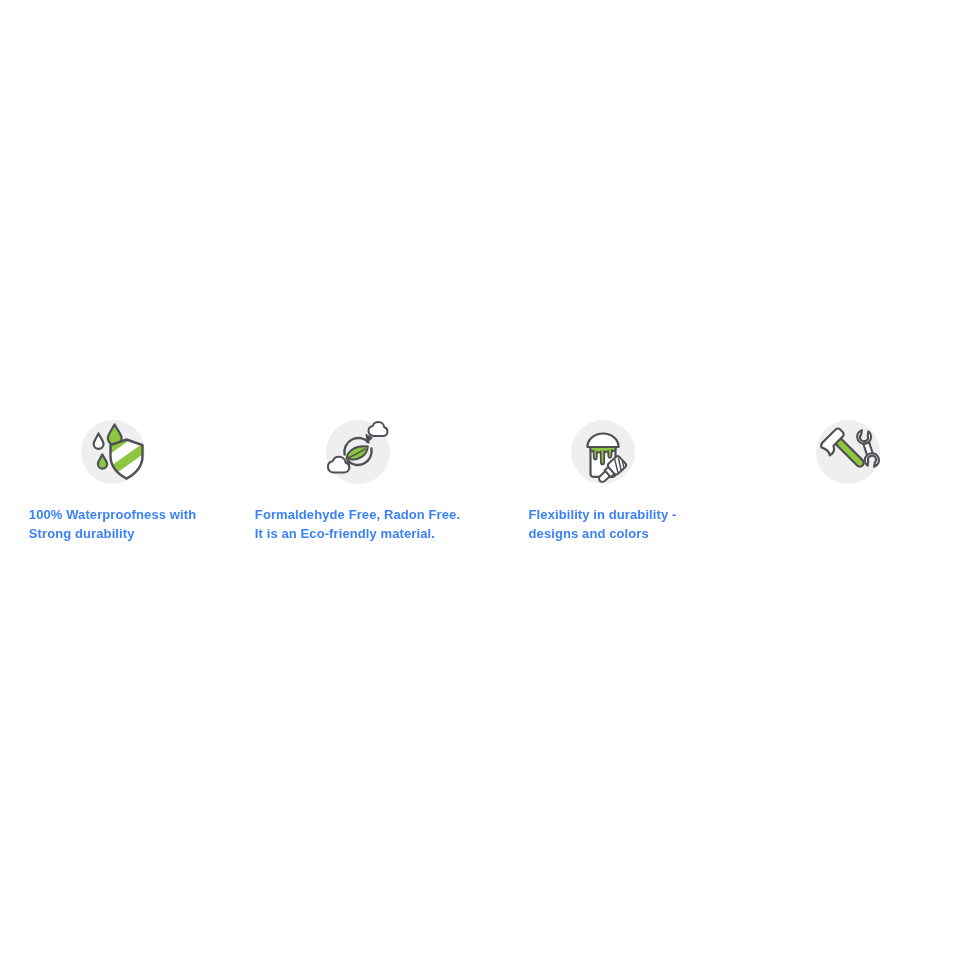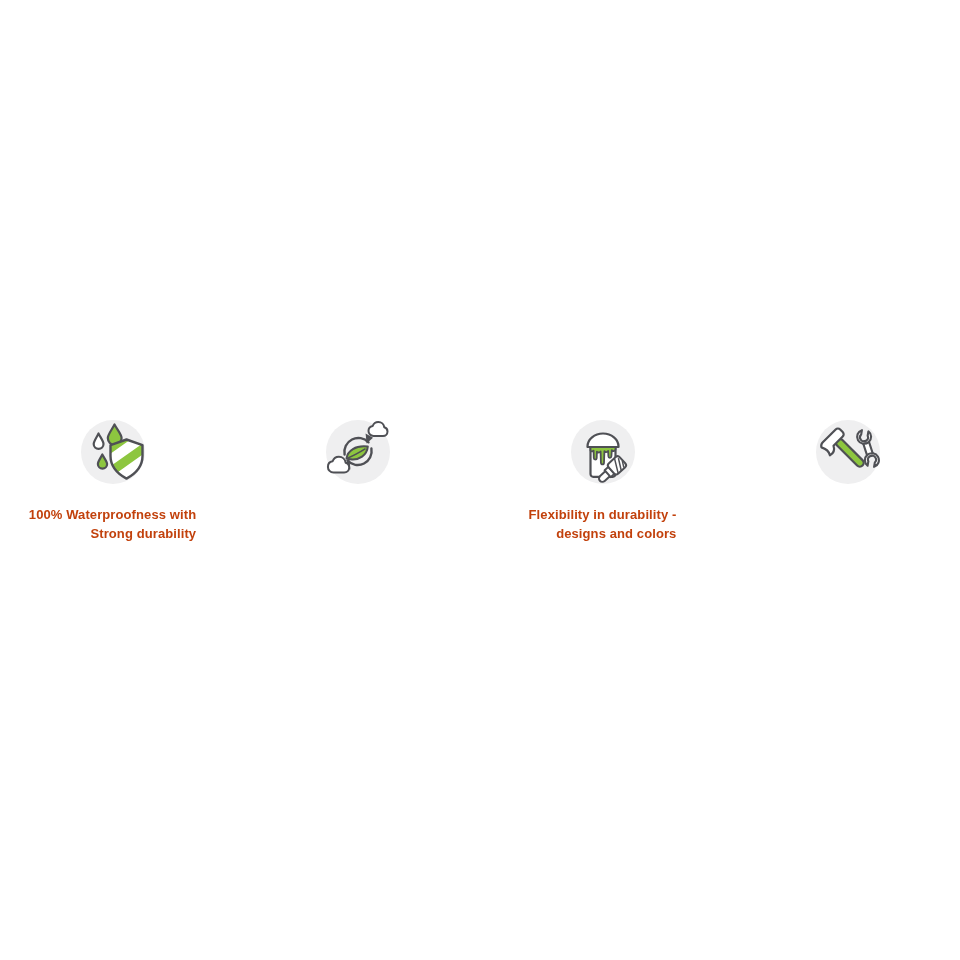--- a/index.html
+++ b/index.html
@@ -17,22 +17,22 @@
     display: flex;
     flex-direction: column;
     align-items: center;
   }
   .icon-wrap { width: 64px; height: 64px; }
   .caption {
     margin-top: 21px;
     font-size: 13px;
     line-height: 19px;
     font-weight: bold;
-    color: #c2410c;
-    text-align: right;
+    color: #3b82f6;
+    text-align: left;
     white-space: pre-line;
     letter-spacing: 0.1px;
   }
 </style>
 </head>
 <body>
 
 <div class="page">
   <div class="features-row">
 
@@ -68,20 +68,22 @@
           <path d="M45.4 28.5 A14 14 0 0 1 21.5 40.7" fill="none" stroke="#4F5055" stroke-width="2.4" stroke-linecap="round"></path>
           <path d="M24.4 49.4 L17 45.2 L23.4 39.4 Z" fill="#4F5055"></path>
           <path d="M20.5 38.5 C21.5 30.8 29.5 25 41.8 26.6 C41 35.2 33 40.4 24.5 39.3 C23.1 39.1 21.6 38.8 20.5 38.5 Z" fill="#8DC63F" stroke="#4F5055" stroke-width="2" stroke-linejoin="round"></path>
           <path d="M20.5 38.5 C26.5 36.2 32.5 33 39.5 28.6" fill="none" stroke="#4F5055" stroke-width="1.6"></path>
           <g fill="#FFFFFF" stroke="#4F5055" stroke-linejoin="round">
             <path stroke-width="2" transform="translate(41.5,2)" d="M6 14 C3.2 14 1 11.8 1 9 C1 6.5 2.8 4.4 5.2 4 C6 1.7 8.2 0 10.8 0 C13.9 0 16.4 2.3 16.8 5.3 C18.7 5.8 20 7.5 20 9.5 C20 12 18 14 15.5 14 Z"></path>
             <path stroke-width="1.8" transform="translate(0.8,36.8) scale(1.12)" d="M6 14 C3.2 14 1 11.8 1 9 C1 6.5 2.8 4.4 5.2 4 C6 1.7 8.2 0 10.8 0 C13.9 0 16.4 2.3 16.8 5.3 C18.7 5.8 20 7.5 20 9.5 C20 12 18 14 15.5 14 Z"></path>
           </g>
         </svg>
       </div>
+      <div class="caption">Formaldehyde Free, Radon Free.
+It is an Eco-friendly material.</div>
     </div>
 
     <div class="feature">
       <div class="icon-wrap">
         <svg viewBox="0 0 64 64" width="64" height="64">
           <circle cx="32" cy="32" r="32" fill="#EFEFF0"></circle>
           <path d="M16.5 27 v-0.5 a15.5 13 0 0 1 31 0 v0.5 z" fill="#FFFFFF" stroke="#4F5055" stroke-width="2.2" stroke-linejoin="round"></path>
           <path d="M19.5 27 h25 v27 a2.8 2.8 0 0 1 -2.8 2.8 h-19.4 a2.8 2.8 0 0 1 -2.8 -2.8 z" fill="#FFFFFF" stroke="#4F5055" stroke-width="2.2" stroke-linejoin="round"></path>
           <path d="M19.5 27 H44.5 V29.8 C43.4 31.4 41.8 31.4 40.8 30.2 L40.4 36.3 C40.3 38.4 37.4 38.4 37.4 36.3 L37.1 31 C36.1 32.4 34.4 32.4 33.4 31.2 L33 42.8 C33 45 29.9 45 29.9 42.8 L29.6 31.4 C28.6 32.8 26.9 32.8 25.9 31.6 L25.7 38.1 C25.6 40.2 22.8 40.2 22.8 38.1 L22.6 30.7 C21.6 31.8 20.3 31.7 19.5 30.5 Z" fill="#8DC63F" stroke="#4F5055" stroke-width="1.8" stroke-linejoin="round"></path>
           <g transform="translate(43,48) rotate(-42)" stroke="#4F5055" stroke-linejoin="round">

